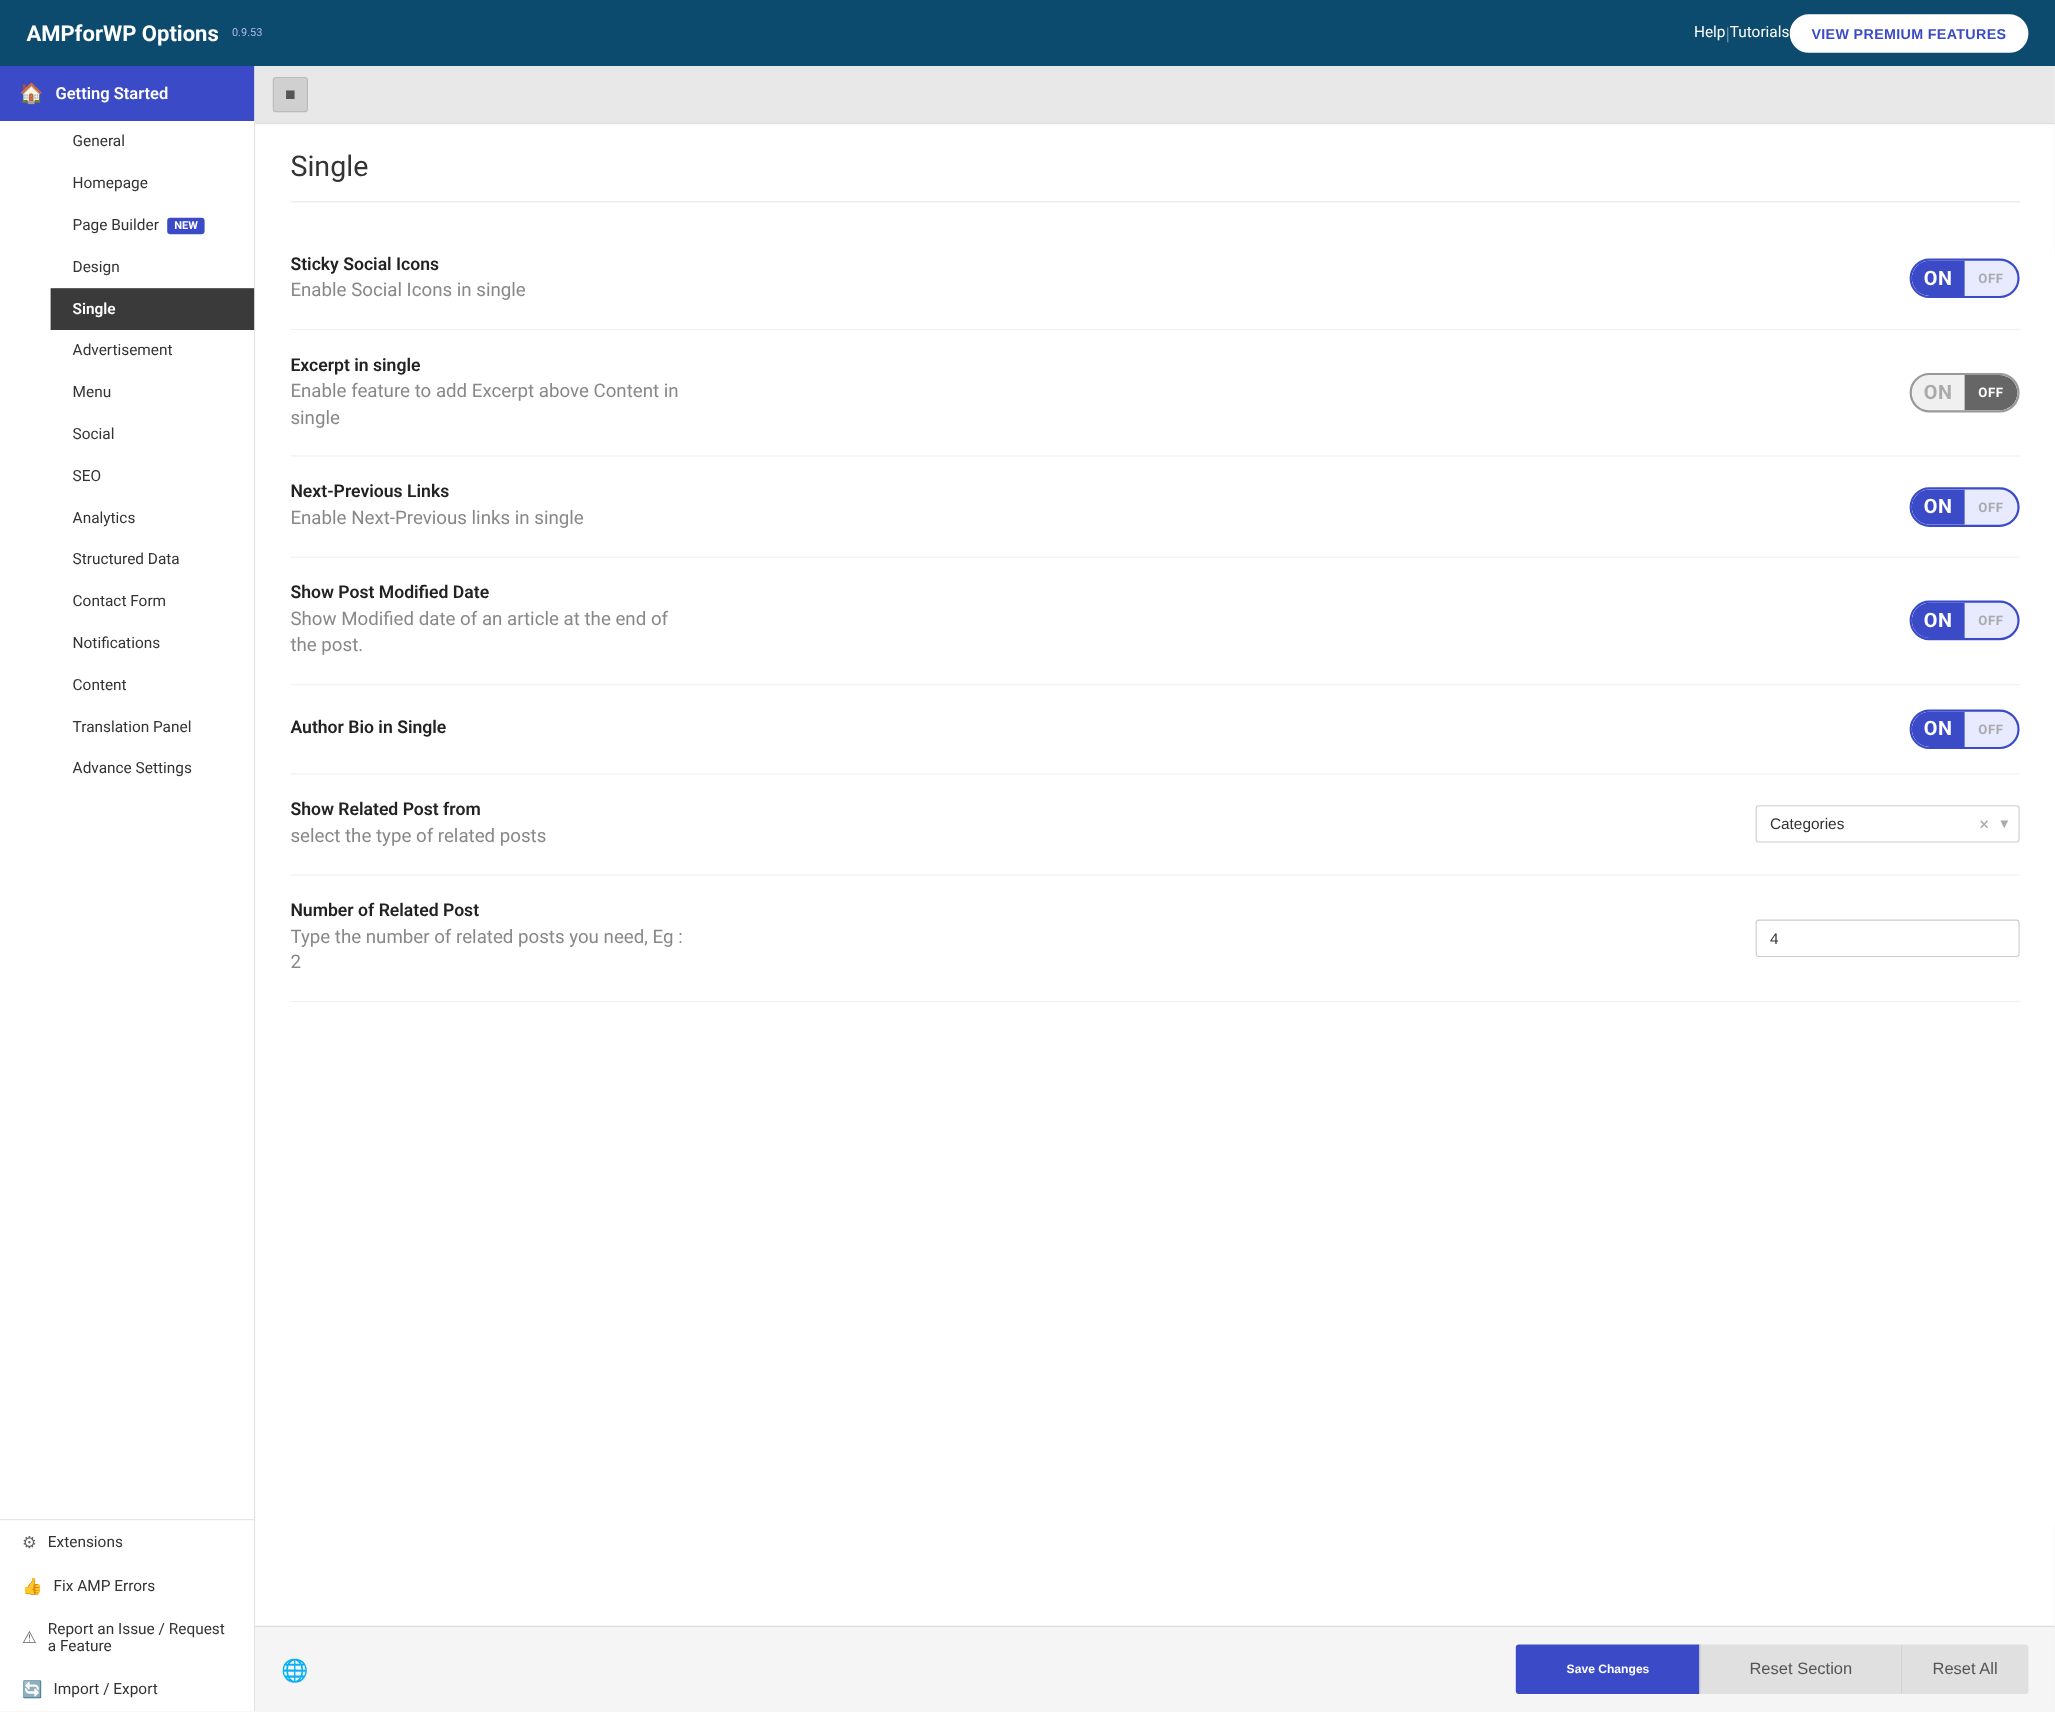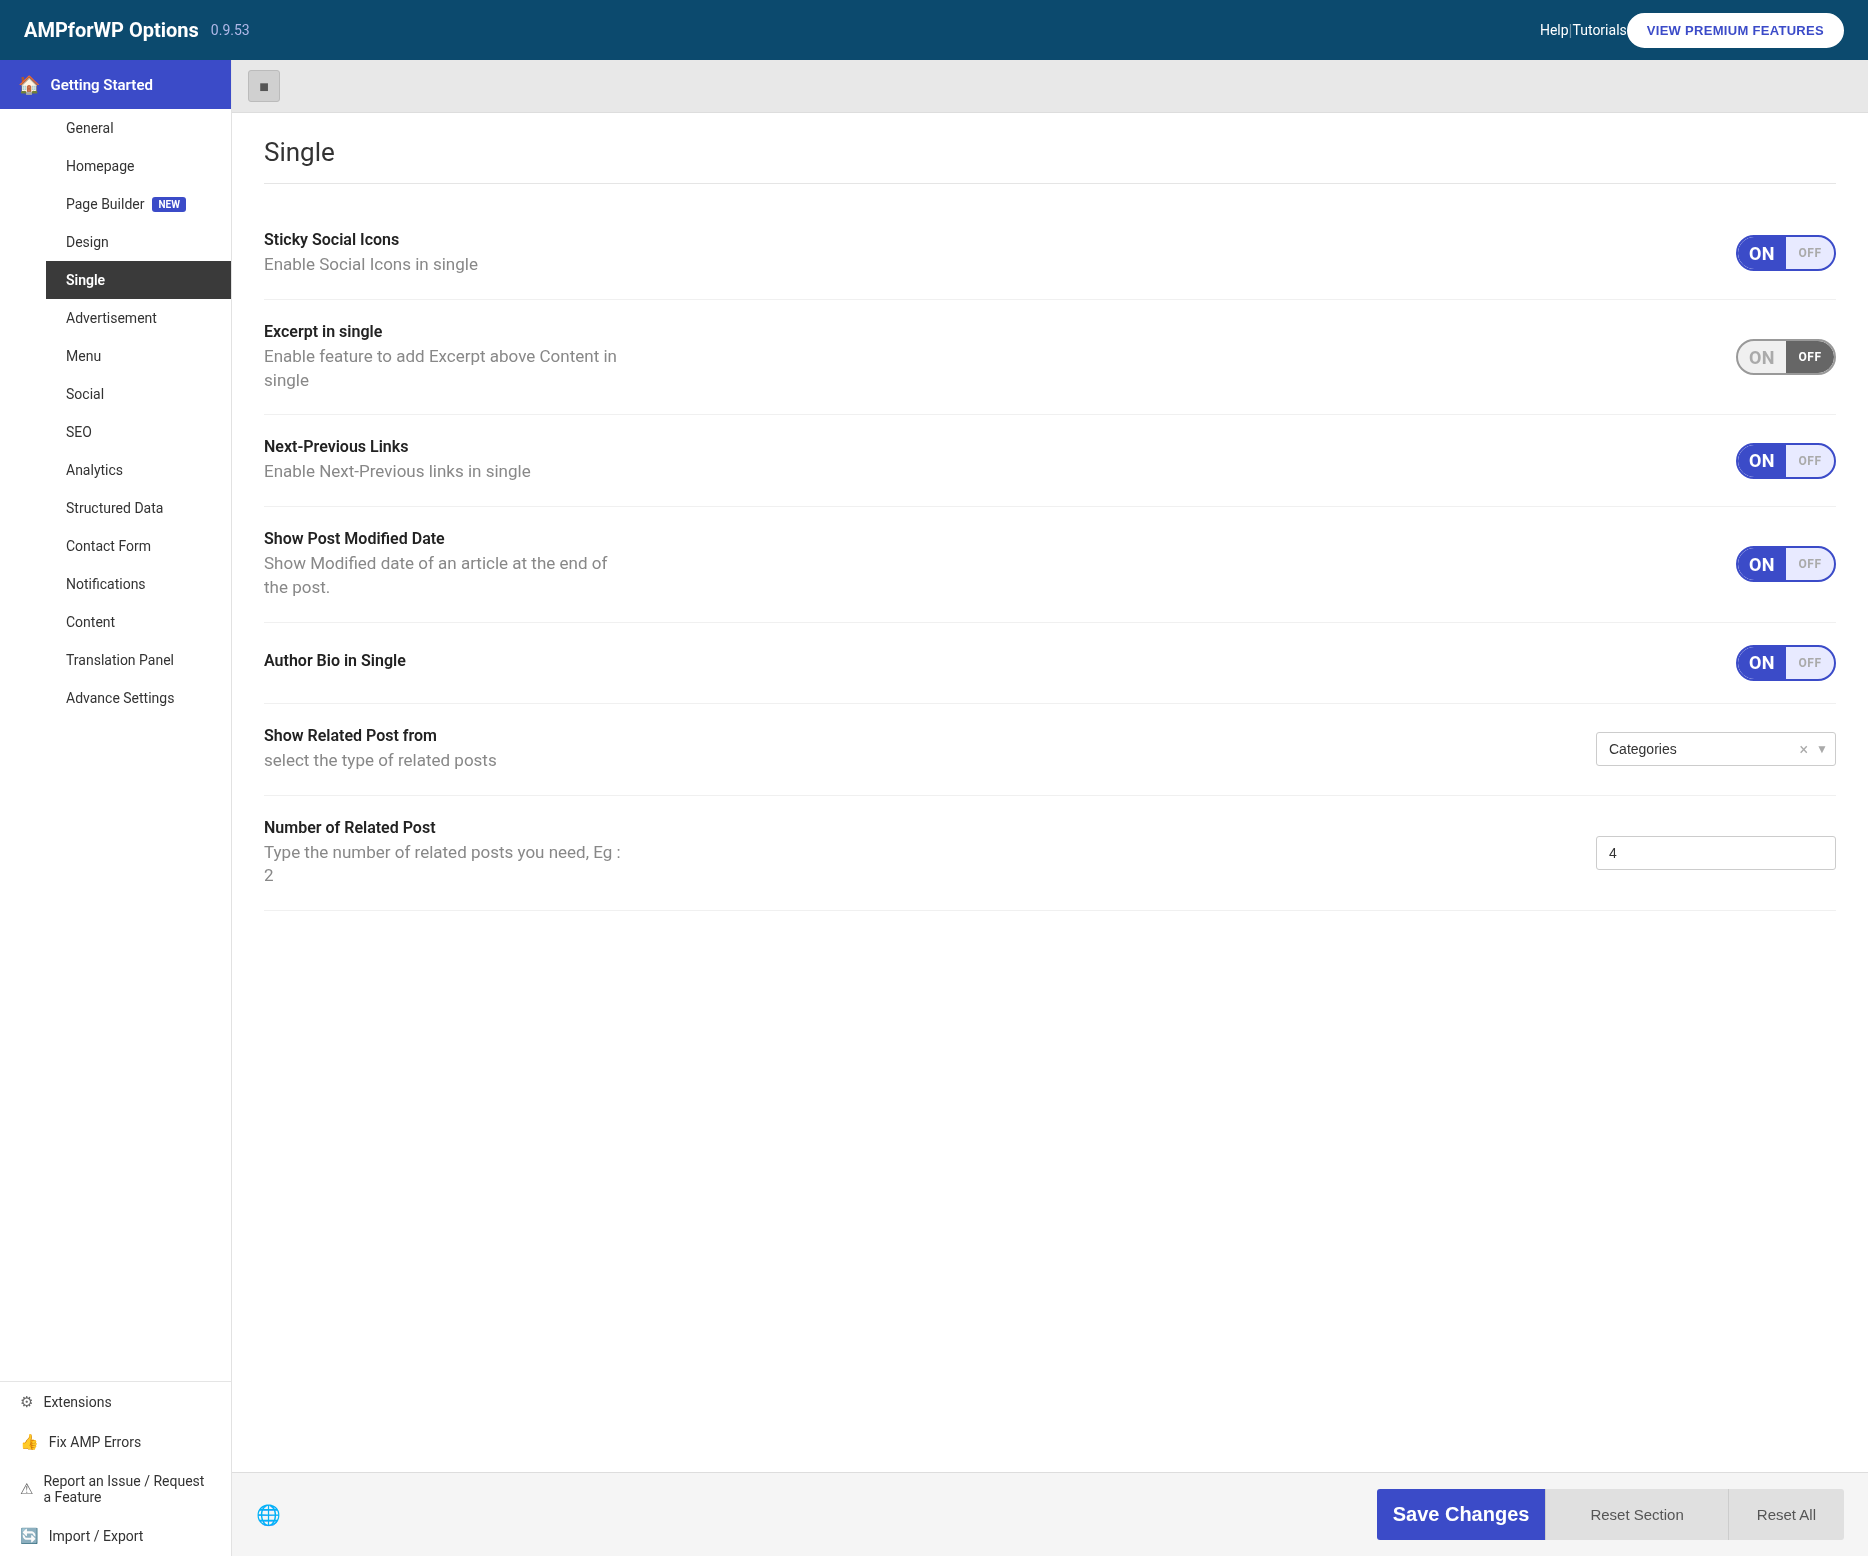--- a/index.html
+++ b/index.html
@@ -13,21 +13,21 @@
       align-items: center;
       justify-content: space-between;
       padding: 0 24px;
       height: 60px;
       position: fixed;
       top: 0; left: 0; right: 0;
       z-index: 100;
     }
     .header-left { display: flex; align-items: center; gap: 12px; }
     .header-title { font-size: 20px; font-weight: 700; }
-    .header-version { font-size: 14px; color: #b0b8e8; font-weight: 400; }
+    .header-version { font-size: 10px; color: #b0b8e8; font-weight: 400; }
     .header-right { display: flex; align-items: center; }
     .header-link { color: white; text-decoration: none; font-size: 14px; cursor: pointer; }
     .header-divider { color: rgba(255,255,255,0.4); }
     .btn-premium {
       background: white;
       color: #3b4bc8;
       border: 2px solid white;
       border-radius: 24px;
       padding: 8px 18px;
       font-size: 13px;
@@ -243,22 +243,22 @@
       align-items: center;
       justify-content: space-between;
     }
     .footer-left { display: flex; align-items: center; }
     .footer-globe { font-size: 20px; color: #3b4bc8; cursor: pointer; }
     .footer-actions { display: flex; gap: 0; }
     .btn-save {
       background: #3b4bc8;
       color: white;
       border: none;
-      padding: 14px 16px;
-      font-size: 20px;
+      padding: 14px 46px;
+      font-size: 11px;
       font-weight: 600;
       cursor: pointer;
       border-radius: 3px 0 0 3px;
     }
     .btn-reset-section {
       background: #e0e0e0;
       color: #555;
       border: none;
       padding: 14px 44px;
       font-size: 15px;

